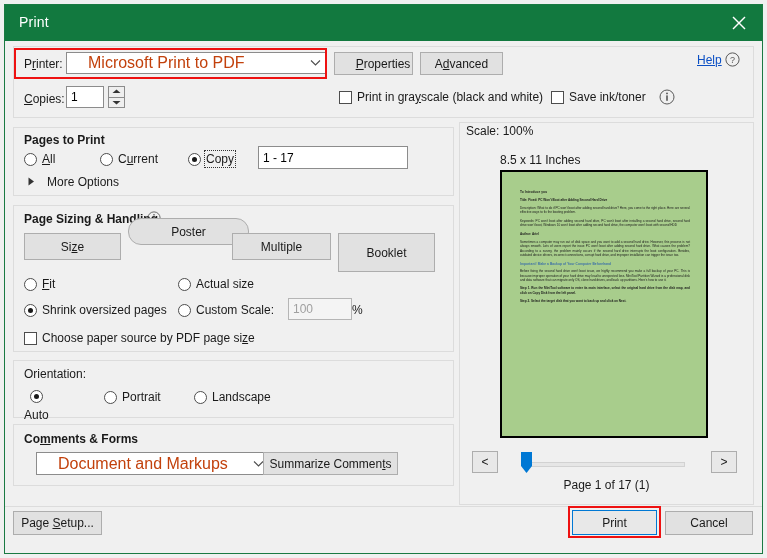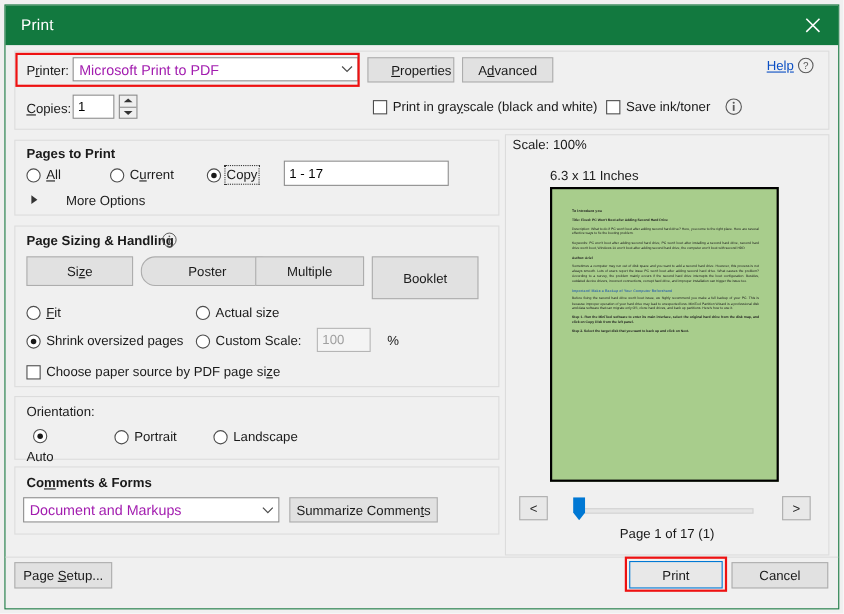--- a/index.html
+++ b/index.html
@@ -81,23 +81,23 @@
   .combo {
     box-sizing: border-box;
     border: 1px solid #8c8c8c;
     background: #ffffff;
     height: 22px;
     display: flex;
     align-items: center;
     position: relative;
   }
   .combo .cval {
-    padding-left: 5px;
-    font-size: 13px;
-    color: #a21caf;
+    padding-left: 21px;
+    font-size: 16px;
+    color: #c2410c;
     flex: 1;
     overflow: hidden;
     white-space: nowrap;
   }
   .combo .carrow {
     width: 20px;
     height: 20px;
     display: flex;
     align-items: center;
     justify-content: center;
@@ -397,21 +397,21 @@
 
   <div class="opt" style="left:188px;top:152px;">
     <span class="radio on"></span>
     <span class="lbl focusdots">Copy</span>
   </div>
 
   <div class="textbox" style="position:absolute;left:258px;top:146px;width:150px;height:23px;">
     <span>1 - 17</span>
   </div>
 
-  <div class="opt" style="left:28px;top:175px;gap:25px;">
+  <div class="opt" style="left:28px;top:175px;gap:12px;">
     <span>
       <svg width="7" height="9" viewBox="0 0 7 9">
           <path d="M0.5 0.5 L6 4.5 L0.5 8.5 Z" fill="#333"></path>
         </svg>
     </span>
     <span class="lbl">More Options</span>
   </div>
 
   <div class="group" style="left:13px;top:205px;width:441px;height:147px;"></div>
   <span class="group-title" style="left:24px;top:212px;">Page Sizing &amp; Handling</span>
@@ -419,21 +419,21 @@
     <svg width="14" height="14" viewBox="0 0 16 16">
       <circle cx="8" cy="8" r="7" fill="none" stroke="#5a5a5a" stroke-width="1"></circle>
       <circle cx="8" cy="4.4" r="0.95" fill="#5a5a5a"></circle>
       <rect x="7.2" y="6.4" width="1.6" height="5.4" fill="#5a5a5a"></rect>
     </svg>
   </span>
 
   <div class="btn" style="position:absolute;left:24px;top:233px;width:97px;height:27px;">
     <span>Si<span class="u">z</span>e</span>
   </div>
-  <div class="btn" style="position:absolute;left:128px;top:233px;width:121px;height:27px;border-radius:13px;">
+  <div class="btn" style="position:absolute;left:128px;top:218px;width:121px;height:27px;border-radius:13px;">
     <span>Poster</span>
   </div>
   <div class="btn" style="position:absolute;left:232px;top:233px;width:99px;height:27px;">
     <span>Multiple</span>
   </div>
   <div class="btn" style="position:absolute;left:338px;top:233px;width:97px;height:39px;">
     <span>Booklet</span>
   </div>
 
   <div class="opt" style="left:24px;top:277px;">
@@ -445,21 +445,21 @@
     <span class="lbl">Actual size</span>
   </div>
   <div class="opt" style="left:24px;top:303px;">
     <span class="radio on"></span>
     <span class="lbl">Shrink oversized pages</span>
   </div>
   <div class="opt" style="left:178px;top:303px;">
     <span class="radio"></span>
     <span class="lbl">Custom Scale:</span>
   </div>
-  <div class="textbox placeholder" style="position:absolute;left:288px;top:298px;width:49px;height:22px;">
+  <div class="textbox placeholder" style="position:absolute;left:288px;top:298px;width:64px;height:22px;">
     <span>100</span>
   </div>
   <span class="lbl" style="position:absolute;left:352px;top:303px;">%</span>
 
   <div class="opt" style="left:24px;top:331px;">
     <span class="check"></span>
     <span class="lbl">Choose paper source by PDF page si<span class="u">z</span>e</span>
   </div>
 
   <div class="group" style="left:13px;top:360px;width:441px;height:58px;"></div>
@@ -474,36 +474,36 @@
     <span class="lbl">Portrait</span>
   </div>
   <div class="opt" style="left:194px;top:390px;">
     <span class="radio"></span>
     <span class="lbl">Landscape</span>
   </div>
 
   <div class="group" style="left:13px;top:424px;width:441px;height:62px;"></div>
   <span class="group-title" style="left:24px;top:432px;">Co<span class="u">m</span>ments &amp; Forms</span>
 
-  <div class="combo" style="position:absolute;left:21px;top:452px;width:233px;height:23px;">
+  <div class="combo" style="position:absolute;left:36px;top:452px;width:233px;height:23px;">
     <span class="cval">Document and Markups</span>
     <span class="carrow">
       <svg width="11" height="8" viewBox="0 0 11 8">
           <path d="M1 1.5 L5.5 6 L10 1.5" fill="none" stroke="#4d4d4d" stroke-width="1.1"></path>
         </svg>
     </span>
   </div>
 
   <div class="btn" style="position:absolute;left:263px;top:452px;width:135px;height:23px;">
     <span>Summarize Commen<span class="u">t</span>s</span>
   </div>
 
   <div class="preview-panel"></div>
   <span class="scale-text">Scale: 100%</span>
-  <span class="paper-size-text">6.3 x 11 Inches</span>
+  <span class="paper-size-text">8.5 x 11 Inches</span>
 
   <div class="page-sheet">
     <div class="doc-body">
       <div class="doc-h">To Introduce you</div>
       <div class="doc-p bold">Title: Fixed: PC Won't Boot after Adding Second Hard Drive</div>
       <div class="doc-p">Description: What to do if PC won't boot after adding second hard drive? Here, you come to the right place. Here are several effective ways to fix the booting problem.</div>
       <div class="doc-p">Keywords: PC won't boot after adding second hard drive, PC won't boot after installing a second hard drive, second hard drive won't boot, Windows 10 won't boot after adding second hard drive, the computer won't boot with second HDD</div>
       <div class="doc-p bold">Author: Ariel</div>
       <div class="doc-p">Sometimes a computer may run out of disk space and you want to add a second hard drive. However, this process is not always smooth. Lots of users report the issue PC won't boot after adding second hard drive. What causes the problem? According to a survey, the problem mainly occurs if the second hard drive interrupts the boot configuration. Besides, outdated device drivers, incorrect connections, corrupt hard drive, and improper installation can trigger the issue too.</div>
       <div class="doc-h blue">Important! Make a Backup of Your Computer Beforehand</div>

